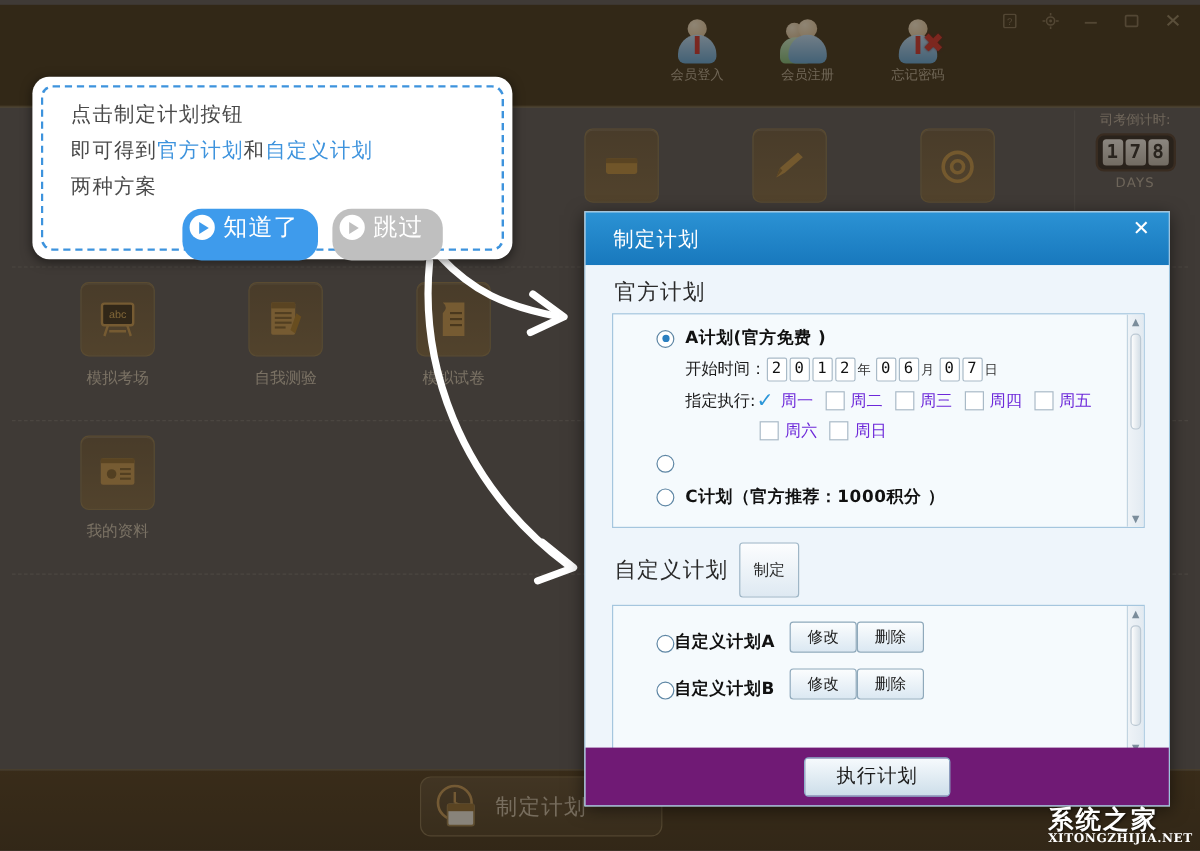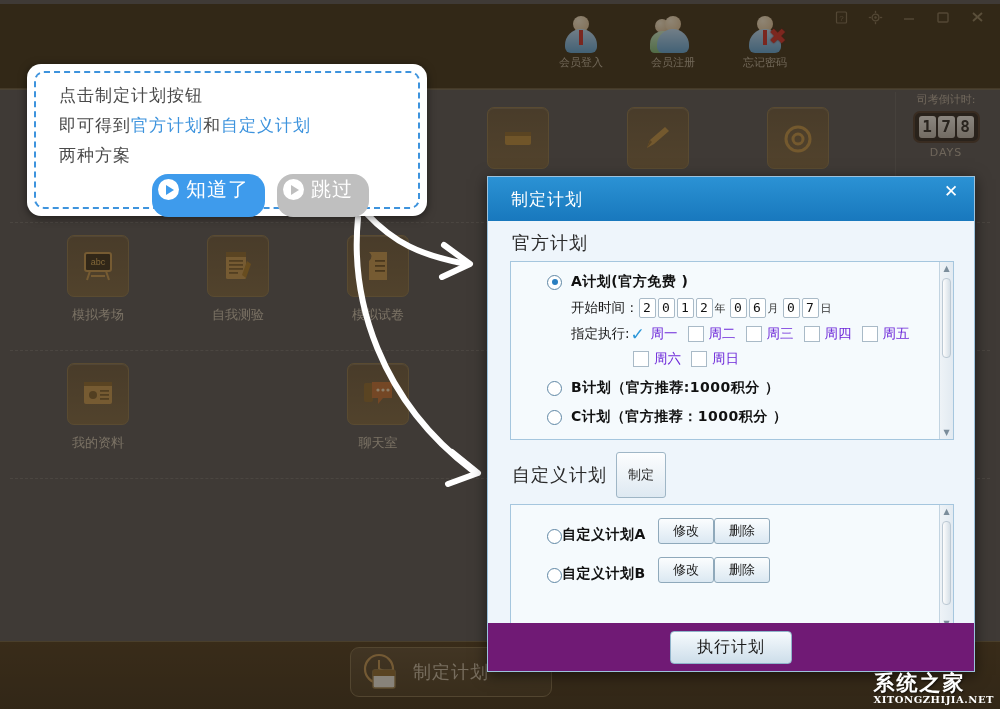--- a/index.html
+++ b/index.html
@@ -381,34 +381,20 @@
                 <circle cx="13" cy="17" r="4" fill="#7d5a22"></circle>
                 <g fill="#7d5a22">
                   <rect x="20" y="12" width="9" height="1.8"></rect>
                   <rect x="20" y="16" width="9" height="1.8"></rect>
                   <rect x="20" y="20" width="9" height="1.8"></rect>
                 </g>
               </svg>
           </div>
           <div class="cap">我的资料</div>
         </div>
-        <div class="cell" style="left:313px;">
-          <div class="tile">
-            <svg width="36" height="32" viewBox="0 0 36 32">
-                <rect x="4" y="5" width="9" height="19" rx="2" fill="#8d6525"></rect>
-                <path d="M12 4 h20 v16 h-9 l-5 6 v-6 h-6 z" fill="#c06a2a"></path>
-                <g fill="#f0d8b0">
-                  <circle cx="18" cy="12" r="1.6"></circle>
-                  <circle cx="23" cy="12" r="1.6"></circle>
-                  <circle cx="28" cy="12" r="1.6"></circle>
-                </g>
-              </svg>
-          </div>
-          <div class="cap">聊天室</div>
-        </div>
         <div class="cell" style="left:453px;">
           <div class="tile"></div>
           <div class="cap"></div>
         </div>
         <div class="cell" style="left:593px;">
           <div class="tile"></div>
           <div class="cap"></div>
         </div>
         <div class="cell" style="left:733px;">
           <div class="tile"></div>
@@ -529,21 +515,20 @@
             <span class="wlbl">周六</span>
           </span>
           <span class="wk">
             <span class="cbx"></span>
             <span class="wlbl">周日</span>
           </span>
         </div>
 
         <div class="opt">
           <span class="radio"></span>
-          <span class="otxt">B计划（官方推荐:1000积分 ）</span>
         </div>
         <div class="opt">
           <span class="radio"></span>
           <span class="otxt">C计划（官方推荐：1000积分 ）</span>
         </div>
 
         <div class="sbar">
           <div class="arw">▲</div>
           <div class="thumb"></div>
           <div class="arw bot">▼</div>

